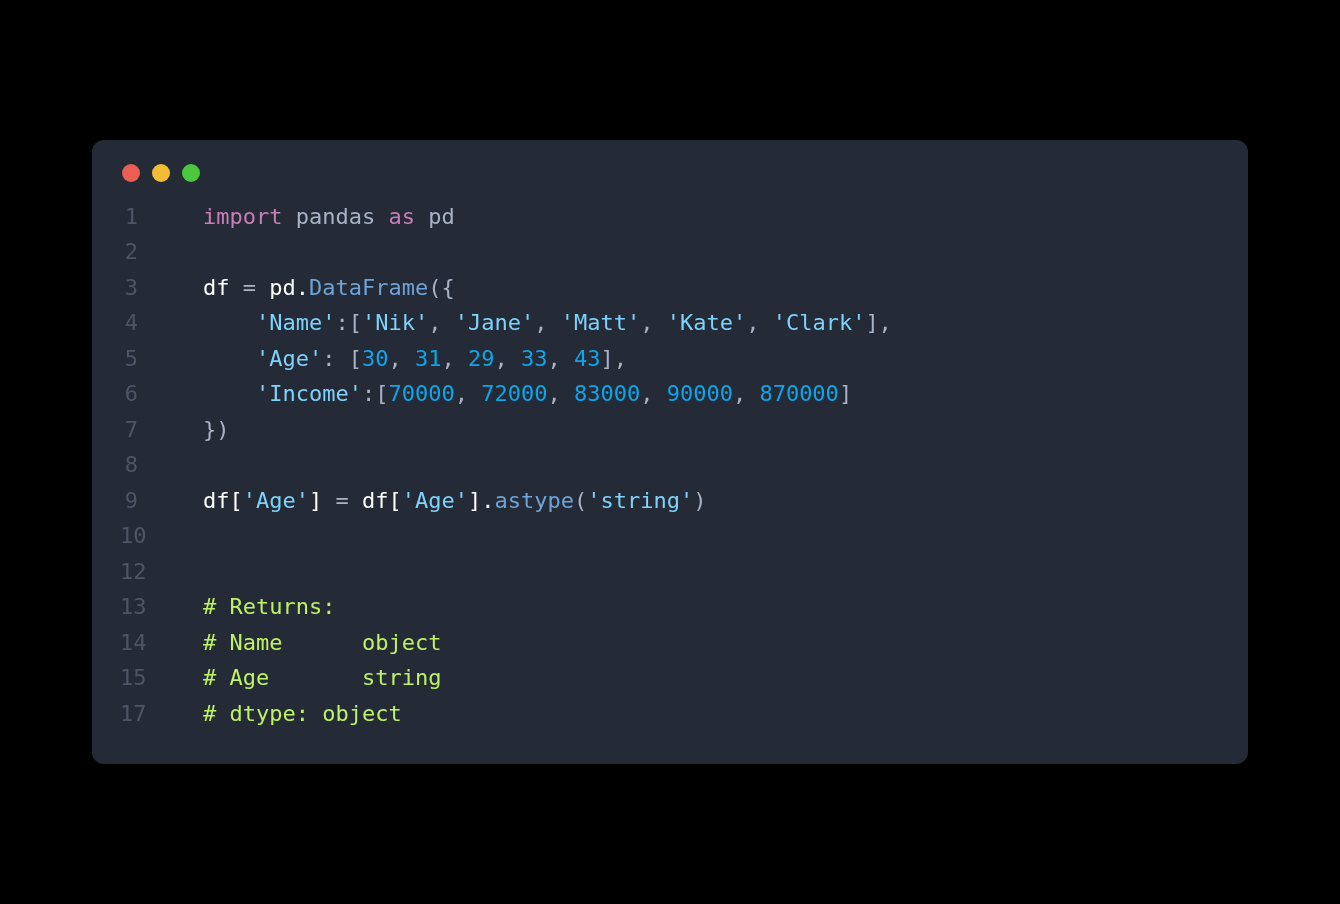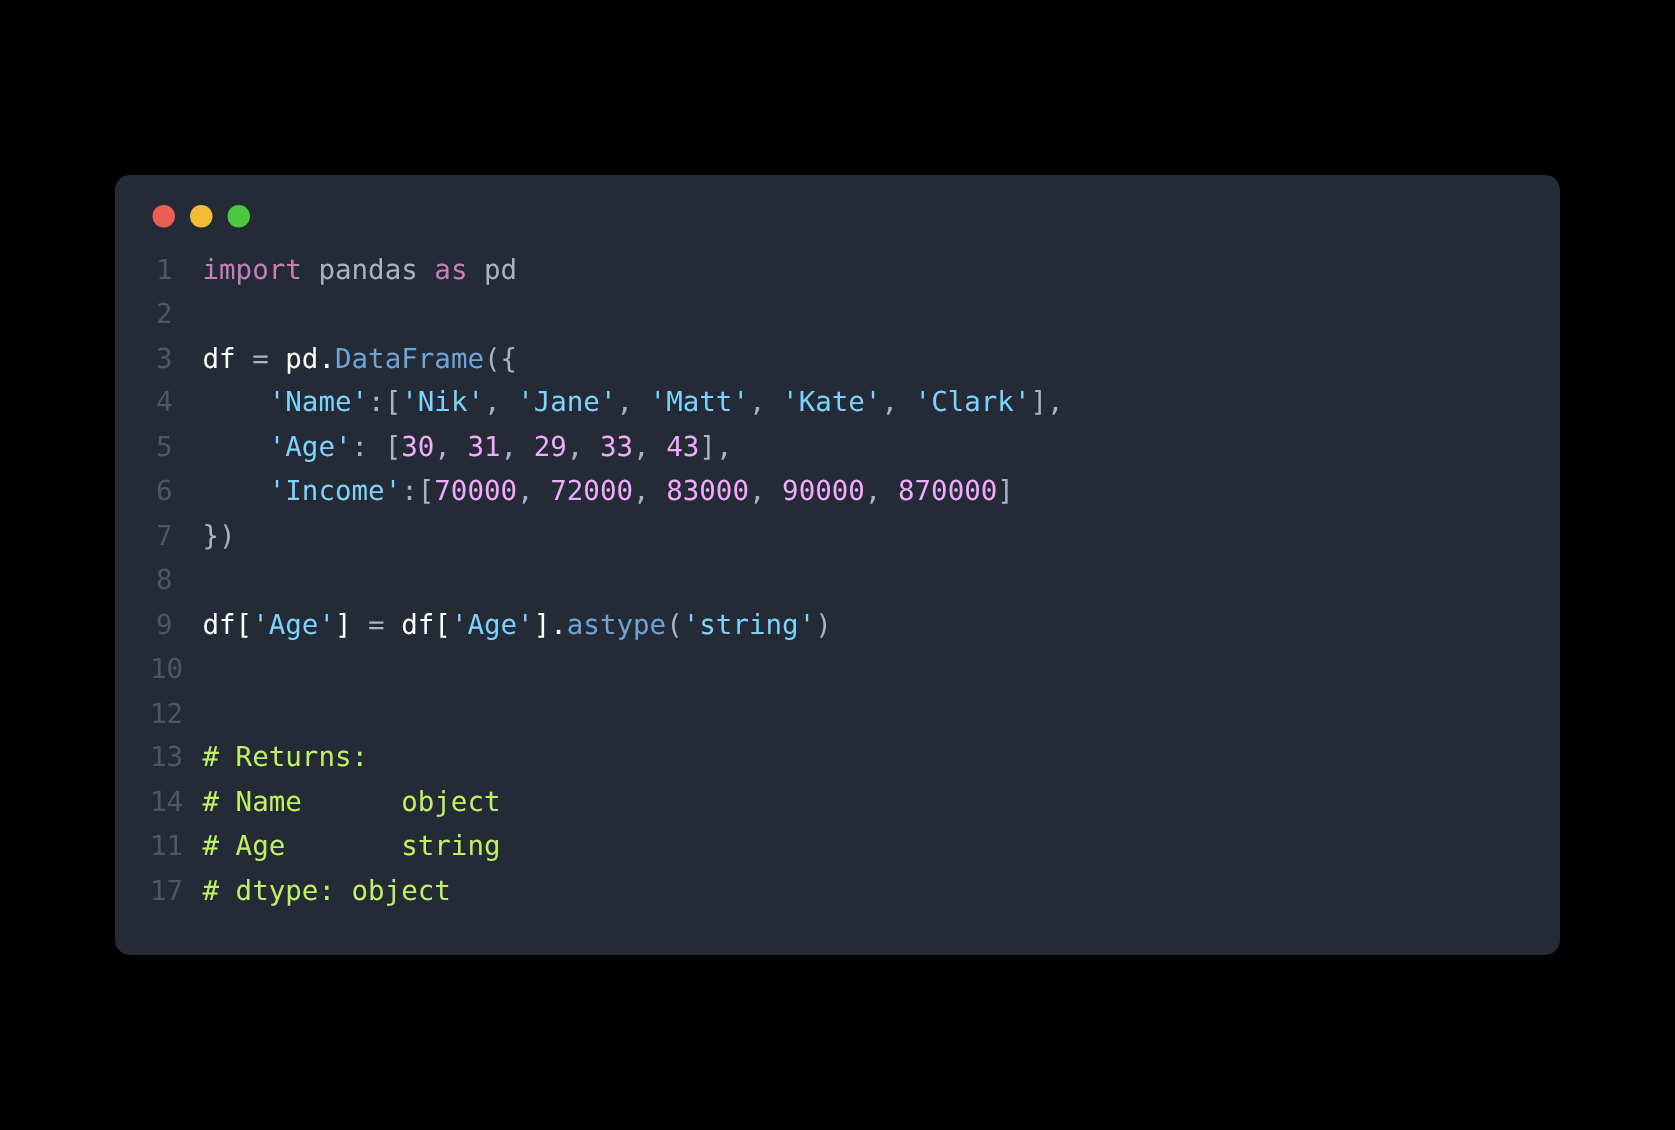--- a/index.html
+++ b/index.html
@@ -45,30 +45,31 @@
   .gutter {
     width: 42px;
     text-align: right;
     color: #4D5566;
     padding-right: 24px;
     user-select: none;
     flex-shrink: 0;
   }
   .code {
     color: #A9B3C8;
+    margin-left: 41px;
   }
   .tok-keyword { color: #C97EB9; }
   .tok-module  { color: #A9B3C8; }
   .tok-alias   { color: #A9B3C8; }
   .tok-default { color: #ffffff; }
   .tok-punc    { color: #A9B3C8; }
   .tok-call    { color: #6EA4D8; }
   .tok-fname   { color: #6EA4D8; text-align: center; }
   .tok-string  { color: #7dd3fc; }
-  .tok-number  { color: #f0abfc; }
+  .tok-number  { color: #0ea5e9; }
   .tok-comment { color: #bef264; }
 </style>
 </head>
 <body>
 
 <div class="editor-window">
   <div class="titlebar">
     <div class="dot red"></div>
     <div class="dot yellow"></div>
     <div class="dot green"></div>
@@ -80,16 +81,16 @@
       <div class="line"><span class="gutter">4</span><span class="code"><span class="tok-default">    </span><span class="tok-string">'Name'</span><span class="tok-punc">:[</span><span class="tok-string">'Nik'</span><span class="tok-punc">, </span><span class="tok-string">'Jane'</span><span class="tok-punc">, </span><span class="tok-string">'Matt'</span><span class="tok-punc">, </span><span class="tok-string">'Kate'</span><span class="tok-punc">, </span><span class="tok-string">'Clark'</span><span class="tok-punc">],</span></span></div>
       <div class="line"><span class="gutter">5</span><span class="code"><span class="tok-default">    </span><span class="tok-string">'Age'</span><span class="tok-punc">: [</span><span class="tok-number">30</span><span class="tok-punc">, </span><span class="tok-number">31</span><span class="tok-punc">, </span><span class="tok-number">29</span><span class="tok-punc">, </span><span class="tok-number">33</span><span class="tok-punc">, </span><span class="tok-number">43</span><span class="tok-punc">],</span></span></div>
       <div class="line"><span class="gutter">6</span><span class="code"><span class="tok-default">    </span><span class="tok-string">'Income'</span><span class="tok-punc">:[</span><span class="tok-number">70000</span><span class="tok-punc">, </span><span class="tok-number">72000</span><span class="tok-punc">, </span><span class="tok-number">83000</span><span class="tok-punc">, </span><span class="tok-number">90000</span><span class="tok-punc">, </span><span class="tok-number">870000</span><span class="tok-punc">]</span></span></div>
       <div class="line"><span class="gutter">7</span><span class="code"><span class="tok-punc">})</span></span></div>
       <div class="line"><span class="gutter">8</span><span class="code"></span></div>
       <div class="line"><span class="gutter">9</span><span class="code"><span class="tok-default">df[</span><span class="tok-string">'Age'</span><span class="tok-default">] </span><span class="tok-punc">=</span><span class="tok-default"> df[</span><span class="tok-string">'Age'</span><span class="tok-default">].</span><span class="tok-fname">astype</span><span class="tok-punc">(</span><span class="tok-string">'string'</span><span class="tok-punc">)</span></span></div>
       <div class="line"><span class="gutter">10</span><span class="code"></span></div>
       <div class="line"><span class="gutter">12</span><span class="code"></span></div>
       <div class="line"><span class="gutter">13</span><span class="code"><span class="tok-comment"># Returns:</span></span></div>
       <div class="line"><span class="gutter">14</span><span class="code"><span class="tok-comment"># Name      object</span></span></div>
-      <div class="line"><span class="gutter">11</span><span class="code"><span class="tok-comment"># Age       string</span></span></div>
+      <div class="line"><span class="gutter">15</span><span class="code"><span class="tok-comment"># Age       string</span></span></div>
       <div class="line"><span class="gutter">17</span><span class="code"><span class="tok-comment"># dtype: object</span></span></div>
     </div>
 </div>
 
 </body></html>

